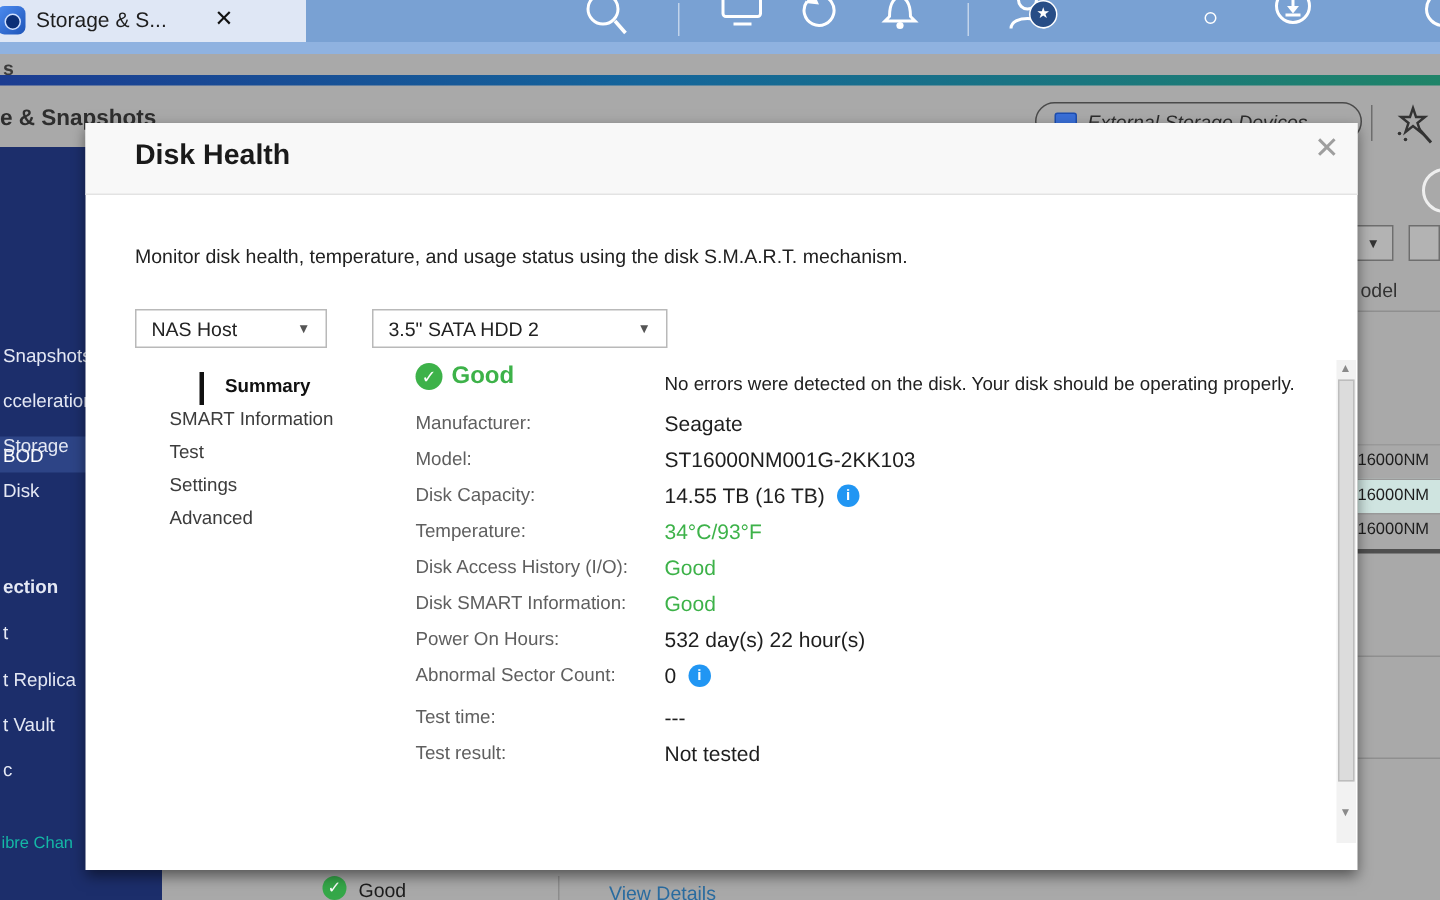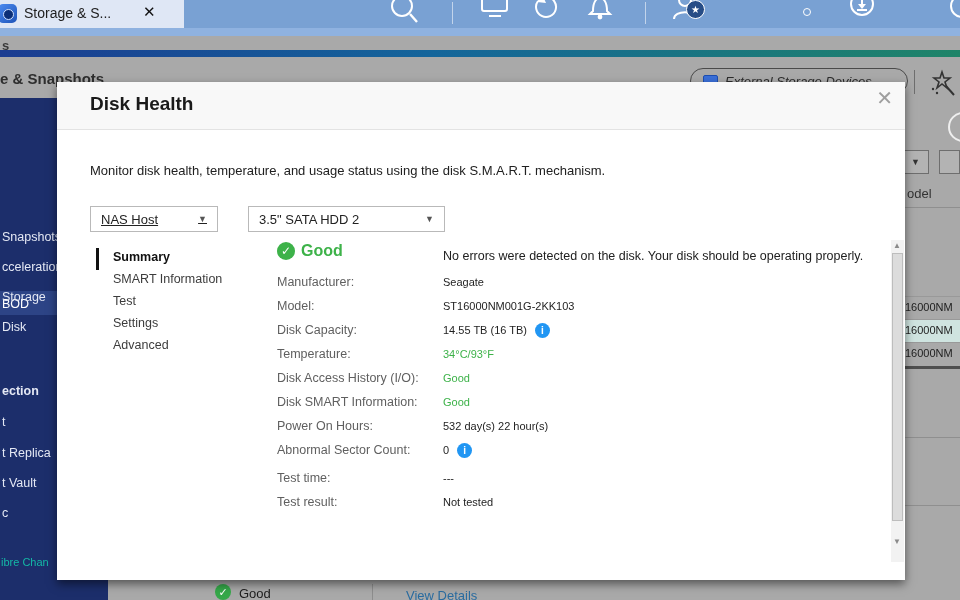--- a/index.html
+++ b/index.html
@@ -3,21 +3,21 @@
 <meta charset="utf-8">
 <style>
   * { margin:0; padding:0; box-sizing:border-box; }
   html,body { width:960px; height:600px; }
   body { font-family:"Liberation Sans","DejaVu Sans",sans-serif; }
   #screen { position:relative; width:960px; height:600px; background:#a9a9a9; overflow:hidden; }
 
   
   .topbar { position:absolute; left:0; top:0; width:960px; height:28px; background:#79a1d3; overflow:hidden; }
   .topstrip { position:absolute; left:0; top:28px; width:960px; height:8px; background:#8fb2e0; }
-  .tab { position:absolute; left:0; top:0; width:184px; height:28px; background:#dfe7f5; display:flex; align-items:center; cursor:pointer; }
+  .tab { position:absolute; left:0; top:0; width:204px; height:28px; background:#dfe7f5; display:flex; align-items:center; cursor:pointer; }
   .tab-appicon { position:absolute; left:-2px; top:4px; width:19px; height:19px; border-radius:5px; background:linear-gradient(135deg,#4d8df2,#1e54b8); }
   .tab-appicon::after { content:""; position:absolute; left:5px; top:5px; width:9px; height:9px; border-radius:50%; background:#0b2f77; border:1.5px solid #cfe0ff; }
   .tab-label { position:absolute; left:24px; top:5px; font-size:14px; color:#1e1e1e; }
   .tab-close { position:absolute; left:143px; top:3px; font-size:15px; font-weight:bold; color:#111; cursor:pointer; }
   .tbicon { position:absolute; top:-7px; }
   .tbdivider { position:absolute; top:2px; width:1px; height:22px; background:rgba(255,255,255,.55); }
   .badge-star { position:absolute; left:686px; top:0px; width:19px; height:19px; border-radius:50%; background:#274d86; border:1.5px solid #fff; color:#fff; font-size:10px; line-height:17px; text-align:center; }
   .mini-o { position:absolute; left:803px; top:8px; width:8px; height:8px; border-radius:50%; border:1.5px solid #fff; }
 
   
@@ -54,33 +54,33 @@
 
   
   .modal { position:absolute; left:57px; top:82px; width:848px; height:498px; background:#ffffff; z-index:10;
            box-shadow:0 4px 9px rgba(0,0,0,.5); }
   .modal-header { position:absolute; left:0; top:0; width:848px; height:48px; background:#f8f8f8; border-bottom:1px solid #e3e3e3; }
   .modal-title { position:absolute; left:33px; top:11px; font-size:19px; font-weight:bold; color:#1a1a1a; }
   .modal-close { position:absolute; right:12px; top:4px; font-size:20px; color:#9e9e9e; cursor:pointer; }
   .modal-desc { position:absolute; left:33px; top:81px; font-size:13px; color:#212121;text-align:right; }
   .sel { position:absolute; top:124px; height:26px; background:#fff; border:1px solid #b9b9b9; display:flex; align-items:center; padding:0 10px; font-size:13px; color:#222; cursor:pointer; }
   .sel .caret { margin-left:auto; font-size:9px; color:#555; }
-  .sel1 { left:33px; width:128px;text-decoration:underline; }
+  .sel1 { left:33px; width:128px; }
   .sel2 { left:191px; width:197px; }
   .mnav { position:absolute; left:39px; top:166px; list-style:none; }
   .mnav li { font-size:12.5px; color:#3c3c3c; padding-left:14px; height:22px; line-height:18px; cursor:pointer; border-left:3px solid transparent; }
-  .mnav li.active { font-weight:bold; color:#111; border-left:3px solid #111; }
+  .mnav li.active { font-weight:bold; color:#111; border-left:3px solid #111;margin-left:37px; }
   .status-row { position:absolute; left:220px; top:160px; display:flex; align-items:center; }
   .check-circle { width:18px; height:18px; border-radius:50%; background:#3db249; color:#fff; font-size:12px; line-height:18px; text-align:center; }
   .good-text { margin-left:6px; font-size:16px; font-weight:bold; color:#3db249; }
   .status-msg { position:absolute; left:386px; top:167px; font-size:12.5px; color:#212121; }
   .fields { position:absolute; left:220px; top:188px; width:600px; }
   .frow { height:24px; display:flex; align-items:center; }
   .frow .lbl { width:166px; font-size:12.5px; color:#5f5f5f; }
-  .frow .val { font-size:11px; color:#1e1e1e; }
+  .frow .val { font-size:14px; color:#1e1e1e; }
   .frow.green .val { color:#3db249; }
   .frow.gap { margin-top:4px; }
   .info-icon { display:inline-block; width:15px; height:15px; border-radius:50%; background:#2196f3; color:#fff; font-size:10px; font-weight:bold; line-height:15px; text-align:center; margin-left:8px; cursor:pointer; font-style:normal; }
   .sbar { position:absolute; right:1px; top:158px; width:13px; height:322px; background:#f2f2f2; }
   .sbar .up { position:absolute; top:1px; left:2px; font-size:8px; color:#8a8a8a; cursor:pointer; }
   .sbar .down { position:absolute; bottom:16px; left:2px; font-size:8px; color:#8a8a8a; cursor:pointer; }
   .sbar .thumb { position:absolute; top:13px; left:1px; width:11px; height:268px; background:#dcdcdc; border:1px solid #bdbdbd; cursor:pointer; }
 </style>
 </head>
 <body>

